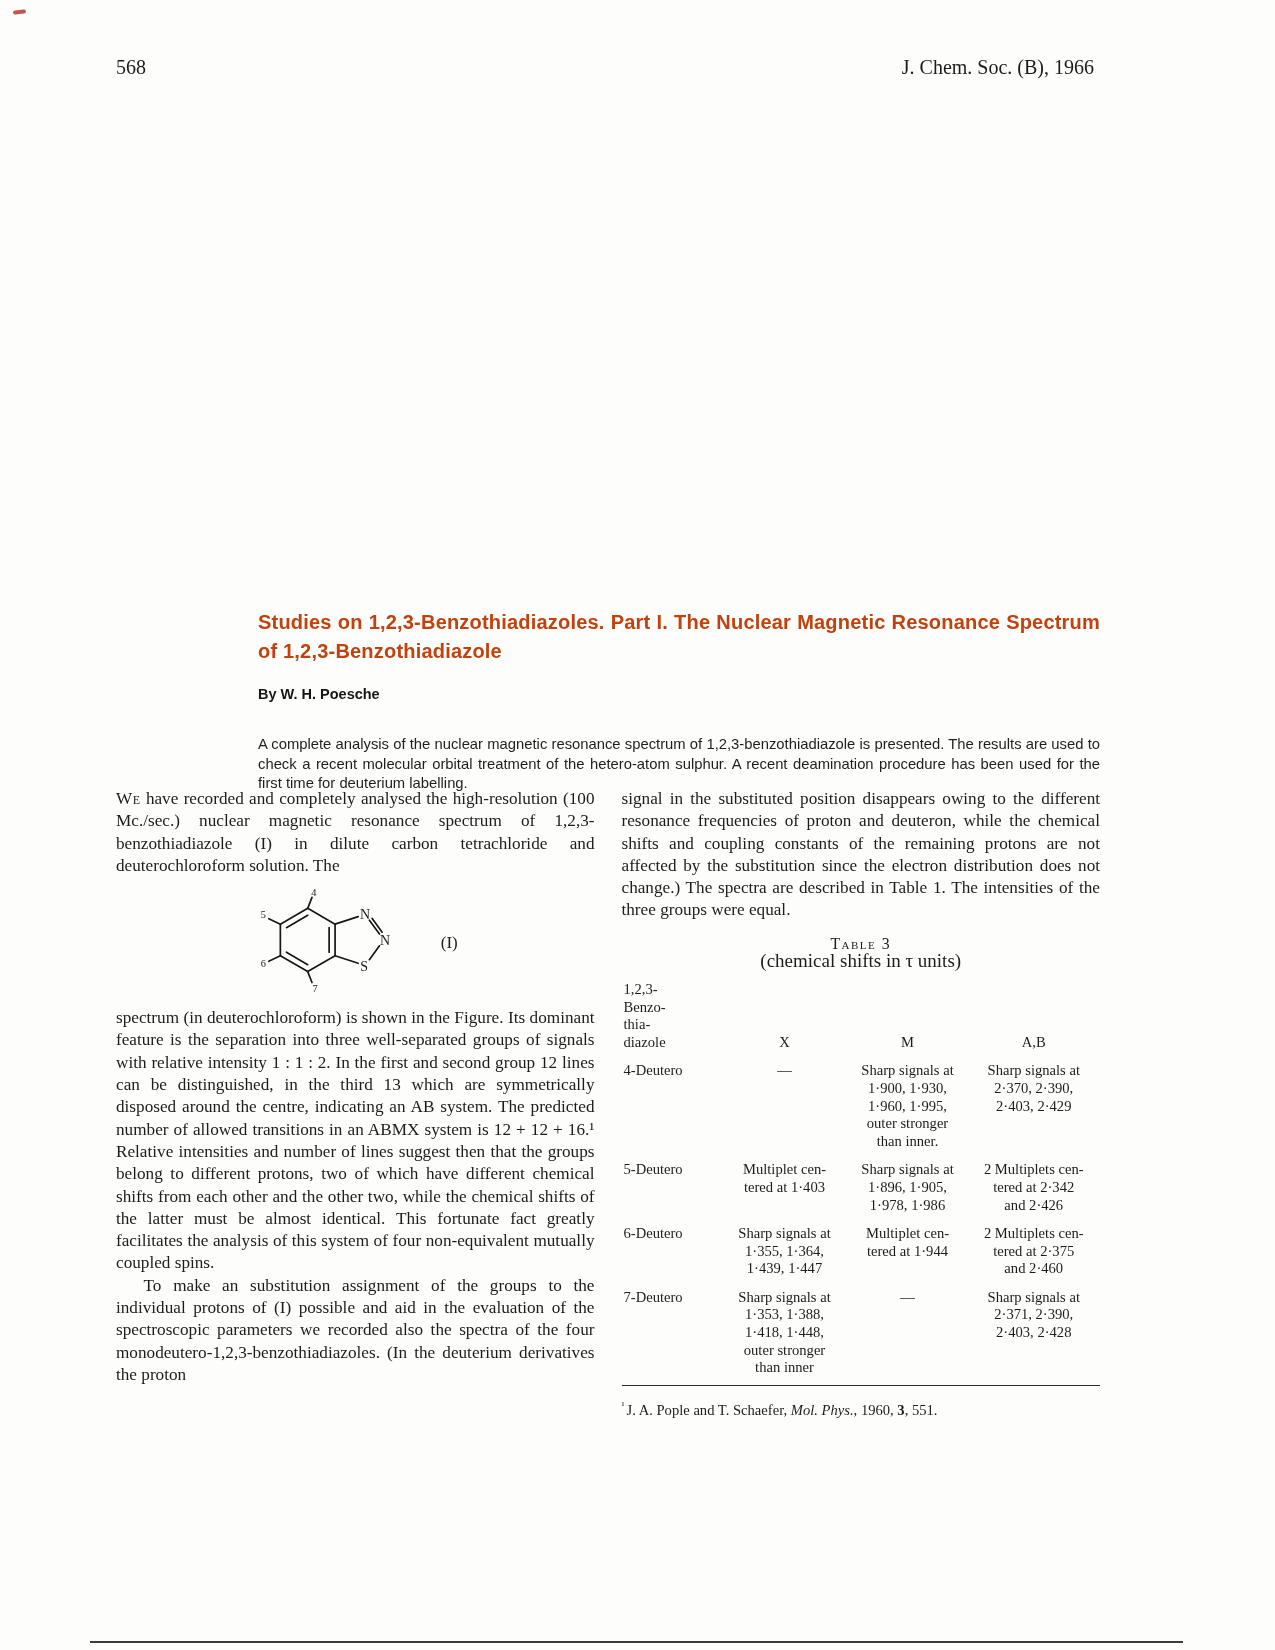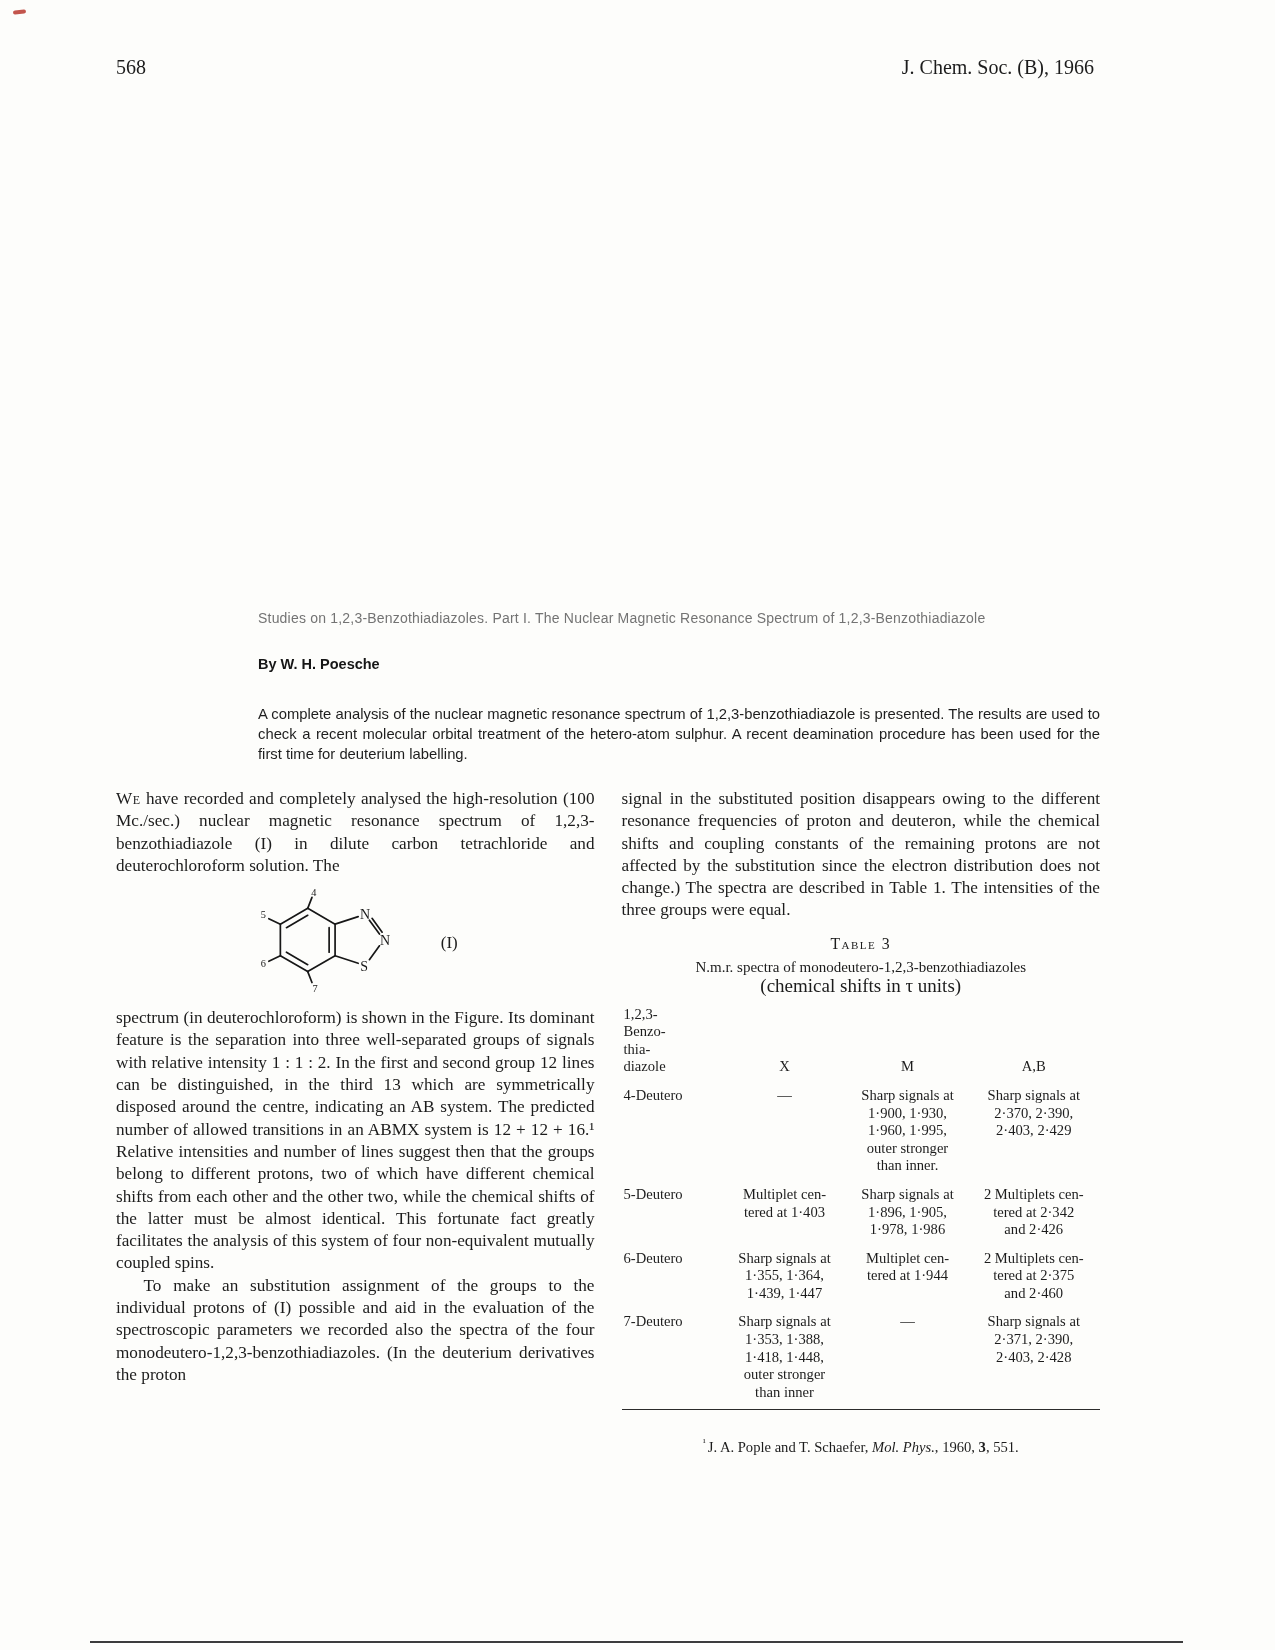--- a/index.html
+++ b/index.html
@@ -23,24 +23,24 @@
     position: absolute; top: 56px; left: 116px; width: 978px;
     display: flex; justify-content: space-between; align-items: flex-start;
     font-size: 20px;
   }
 
   .title-block {
     position: absolute; top: 608px; left: 258px; width: 842px;
     font-family: "Liberation Sans", sans-serif;
   }
   .title {
-    font-size: 14px; font-weight: normal; line-height: 1.45;
-    text-align: justify; color: #737373; letter-spacing: .2px;
-  }
-  .byline { margin-top: 28px; font-size: 14.5px; font-weight: bold; color: #161616; }
+    font-size: 20px; font-weight: bold; line-height: 1.45;
+    text-align: justify; color: #c2410c; letter-spacing: .2px;
+  }
+  .byline { margin-top: 20px; font-size: 14.5px; font-weight: bold; color: #161616; }
   .abstract {
     margin-top: 33px; font-size: 14.8px; line-height: 1.33;
     text-align: justify; color: #1e1e1e;
   }
 
   .columns {
     position: absolute; top: 788px; left: 116px; width: 984px;
     display: flex; gap: 27px;
   }
   .col { width: 478.5px; font-size: 17.2px; line-height: 22.3px; text-align: justify; }
@@ -66,21 +66,21 @@
     align-items: start;
     margin-bottom: 8px;
     margin-top: 11px;
   }
   .thead { align-items: end; margin-bottom: 3px; }
   .cell.c1 { padding-left: 2px; }
   .ctr { text-align: center; }
   .pre { white-space: pre-line; }
 
   .table-rule { border-top: 1.4px solid #2b2b2b; margin-top: 4px; }
-  .footnote { margin-top: 24px; font-size: 14.6px; text-align: center; }
+  .footnote { margin-top: 11px; font-size: 14.6px; text-align: left; }
   .footnote em { font-style: italic; }
   .footnote strong { font-weight: bold; }
   .footnote sup { font-size: 10px; vertical-align: super; margin-right: 2px; }
 
   .bottom-edge {
     position: absolute; left: 90px; right: 92px; bottom: 7px;
     height: 1.6px; background: #3c3c3c;
   }
 
   svg .bond { stroke: #171717; stroke-width: 1.4; fill: none; stroke-linecap: round; }
@@ -145,21 +145,20 @@
 
     <p class="body-p">spectrum (in deuterochloroform) is shown in the Figure. Its dominant feature is the separation into three well-separated groups of signals with relative intensity 1 : 1 : 2. In the first and second group 12 lines can be distinguished, in the third 13 which are symmetrically disposed around the centre, indicating an AB system. The predicted number of allowed transitions in an ABMX system is 12 + 12 + 16.¹ Relative intensities and number of lines suggest then that the groups belong to different protons, two of which have different chemical shifts from each other and the other two, while the chemical shifts of the latter must be almost identical. This fortunate fact greatly facilitates the analysis of this system of four non-equivalent mutually coupled spins.</p>
     <p class="body-p indent">To make an substitution assignment of the groups to the individual protons of (I) possible and aid in the evaluation of the spectroscopic parameters we recorded also the spectra of the four monodeutero-1,2,3-benzothiadiazoles. (In the deuterium derivatives the proton</p>
   </div>
 
   <div class="col">
     <p class="body-p">signal in the substituted position disappears owing to the different resonance frequencies of proton and deuteron, while the chemical shifts and coupling constants of the remaining protons are not affected by the substitution since the electron distribution does not change.) The spectra are described in Table 1. The intensities of the three groups were equal.</p>
 
     <div class="table-block">
       <div class="table-caption">Table 3</div>
-      <div class="table-subtitle">N.m.r. spectra of monodeutero-1,2,3-benzothiadiazoles</div>
       <div class="table-units">(chemical shifts in τ units)</div>
 
       <div class="tbl">
         <div class="trow thead">
           <div class="cell c1 pre">1,2,3-
 Benzo-
 thia-
 diazole</div>
           <div class="cell ctr">X</div>
           <div class="cell ctr">M</div>

